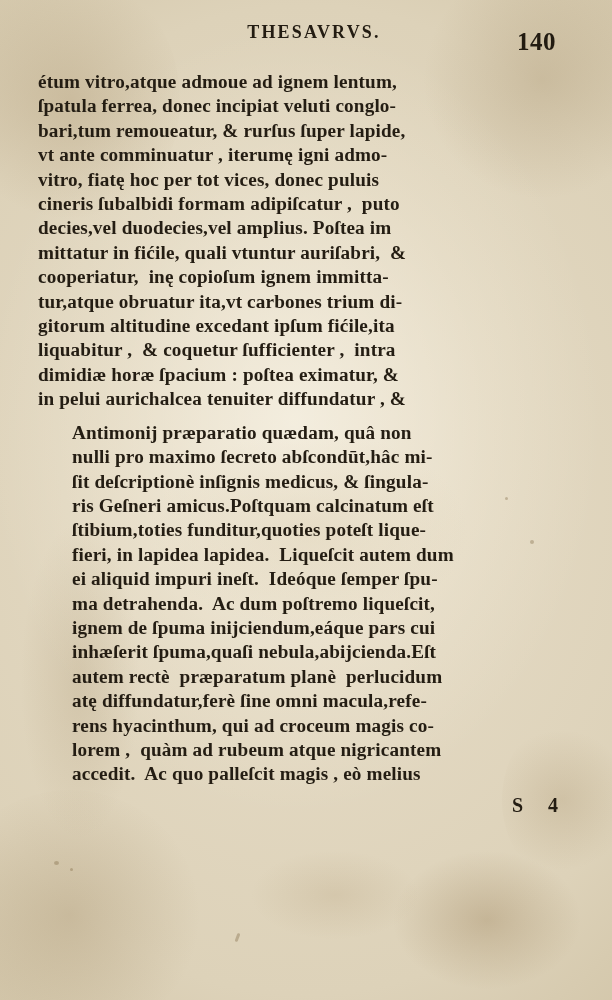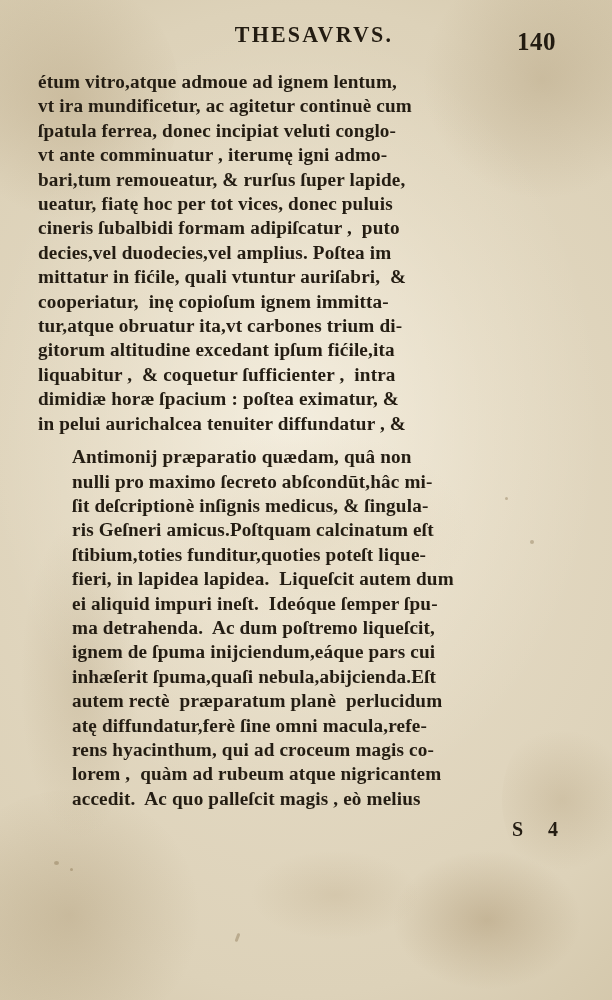--- a/index.html
+++ b/index.html
@@ -65,21 +65,21 @@
 
   .header-line {
     display: flex;
     align-items: baseline;
     justify-content: center;
     position: relative;
     height: 38px;
     padding: 0 10px 0 0;
   }
   .running-title {
-    font-size: 22px;
+    font-size: 18px;
     font-weight: bold;
     letter-spacing: 2.2px;
     color: #231c12;
     margin-left: 32px;
     transform: scaleY(1.02);
   }
   .page-number {
     position: absolute;
     right: 12px;
     bottom: 4px;
@@ -148,25 +148,24 @@
   <div id="text-block">
 
     <div class="header-line">
       <span class="running-title">THESAVRVS.</span>
       <span class="page-number">140</span>
     </div>
 
     <div class="body-text">
       <p class="para">
         <span class="line">étum vitro,atque admoue ad ignem lentum,</span>
-        <span class="line">vt ira mundificetur, ac agitetur continuè cum</span>
         <span class="line">ſpatula ferrea, donec incipiat veluti conglo-</span>
+        <span class="line">bari,tum remoueatur, &amp; rurſus ſuper lapide,</span>
         <span class="line">vt ante comminuatur , iterumę igni admo-</span>
-        <span class="line">bari,tum remoueatur, &amp; rurſus ſuper lapide,</span>
-        <span class="line">ueatur, fiatę hoc per tot vices, donec puluis</span>
+        <span class="line">vitro, fiatę hoc per tot vices, donec puluis</span>
         <span class="line">cineris ſubalbidi formam adipiſcatur ,  puto</span>
         <span class="line">decies,vel duodecies,vel amplius. Poſtea im</span>
         <span class="line">mittatur in fićile, quali vtuntur auriſabri,  &amp;</span>
         <span class="line">cooperiatur,  inę copioſum ignem immitta-</span>
         <span class="line">tur,atque obruatur ita,vt carbones trium di-</span>
         <span class="line">gitorum altitudine excedant ipſum fićile,ita</span>
         <span class="line">liquabitur ,  &amp; coquetur ſufficienter ,  intra</span>
         <span class="line">dimidiæ horæ ſpacium : poſtea eximatur, &amp;</span>
         <span class="line">in pelui aurichalcea tenuiter diffundatur , &amp;</span>
       </p>

